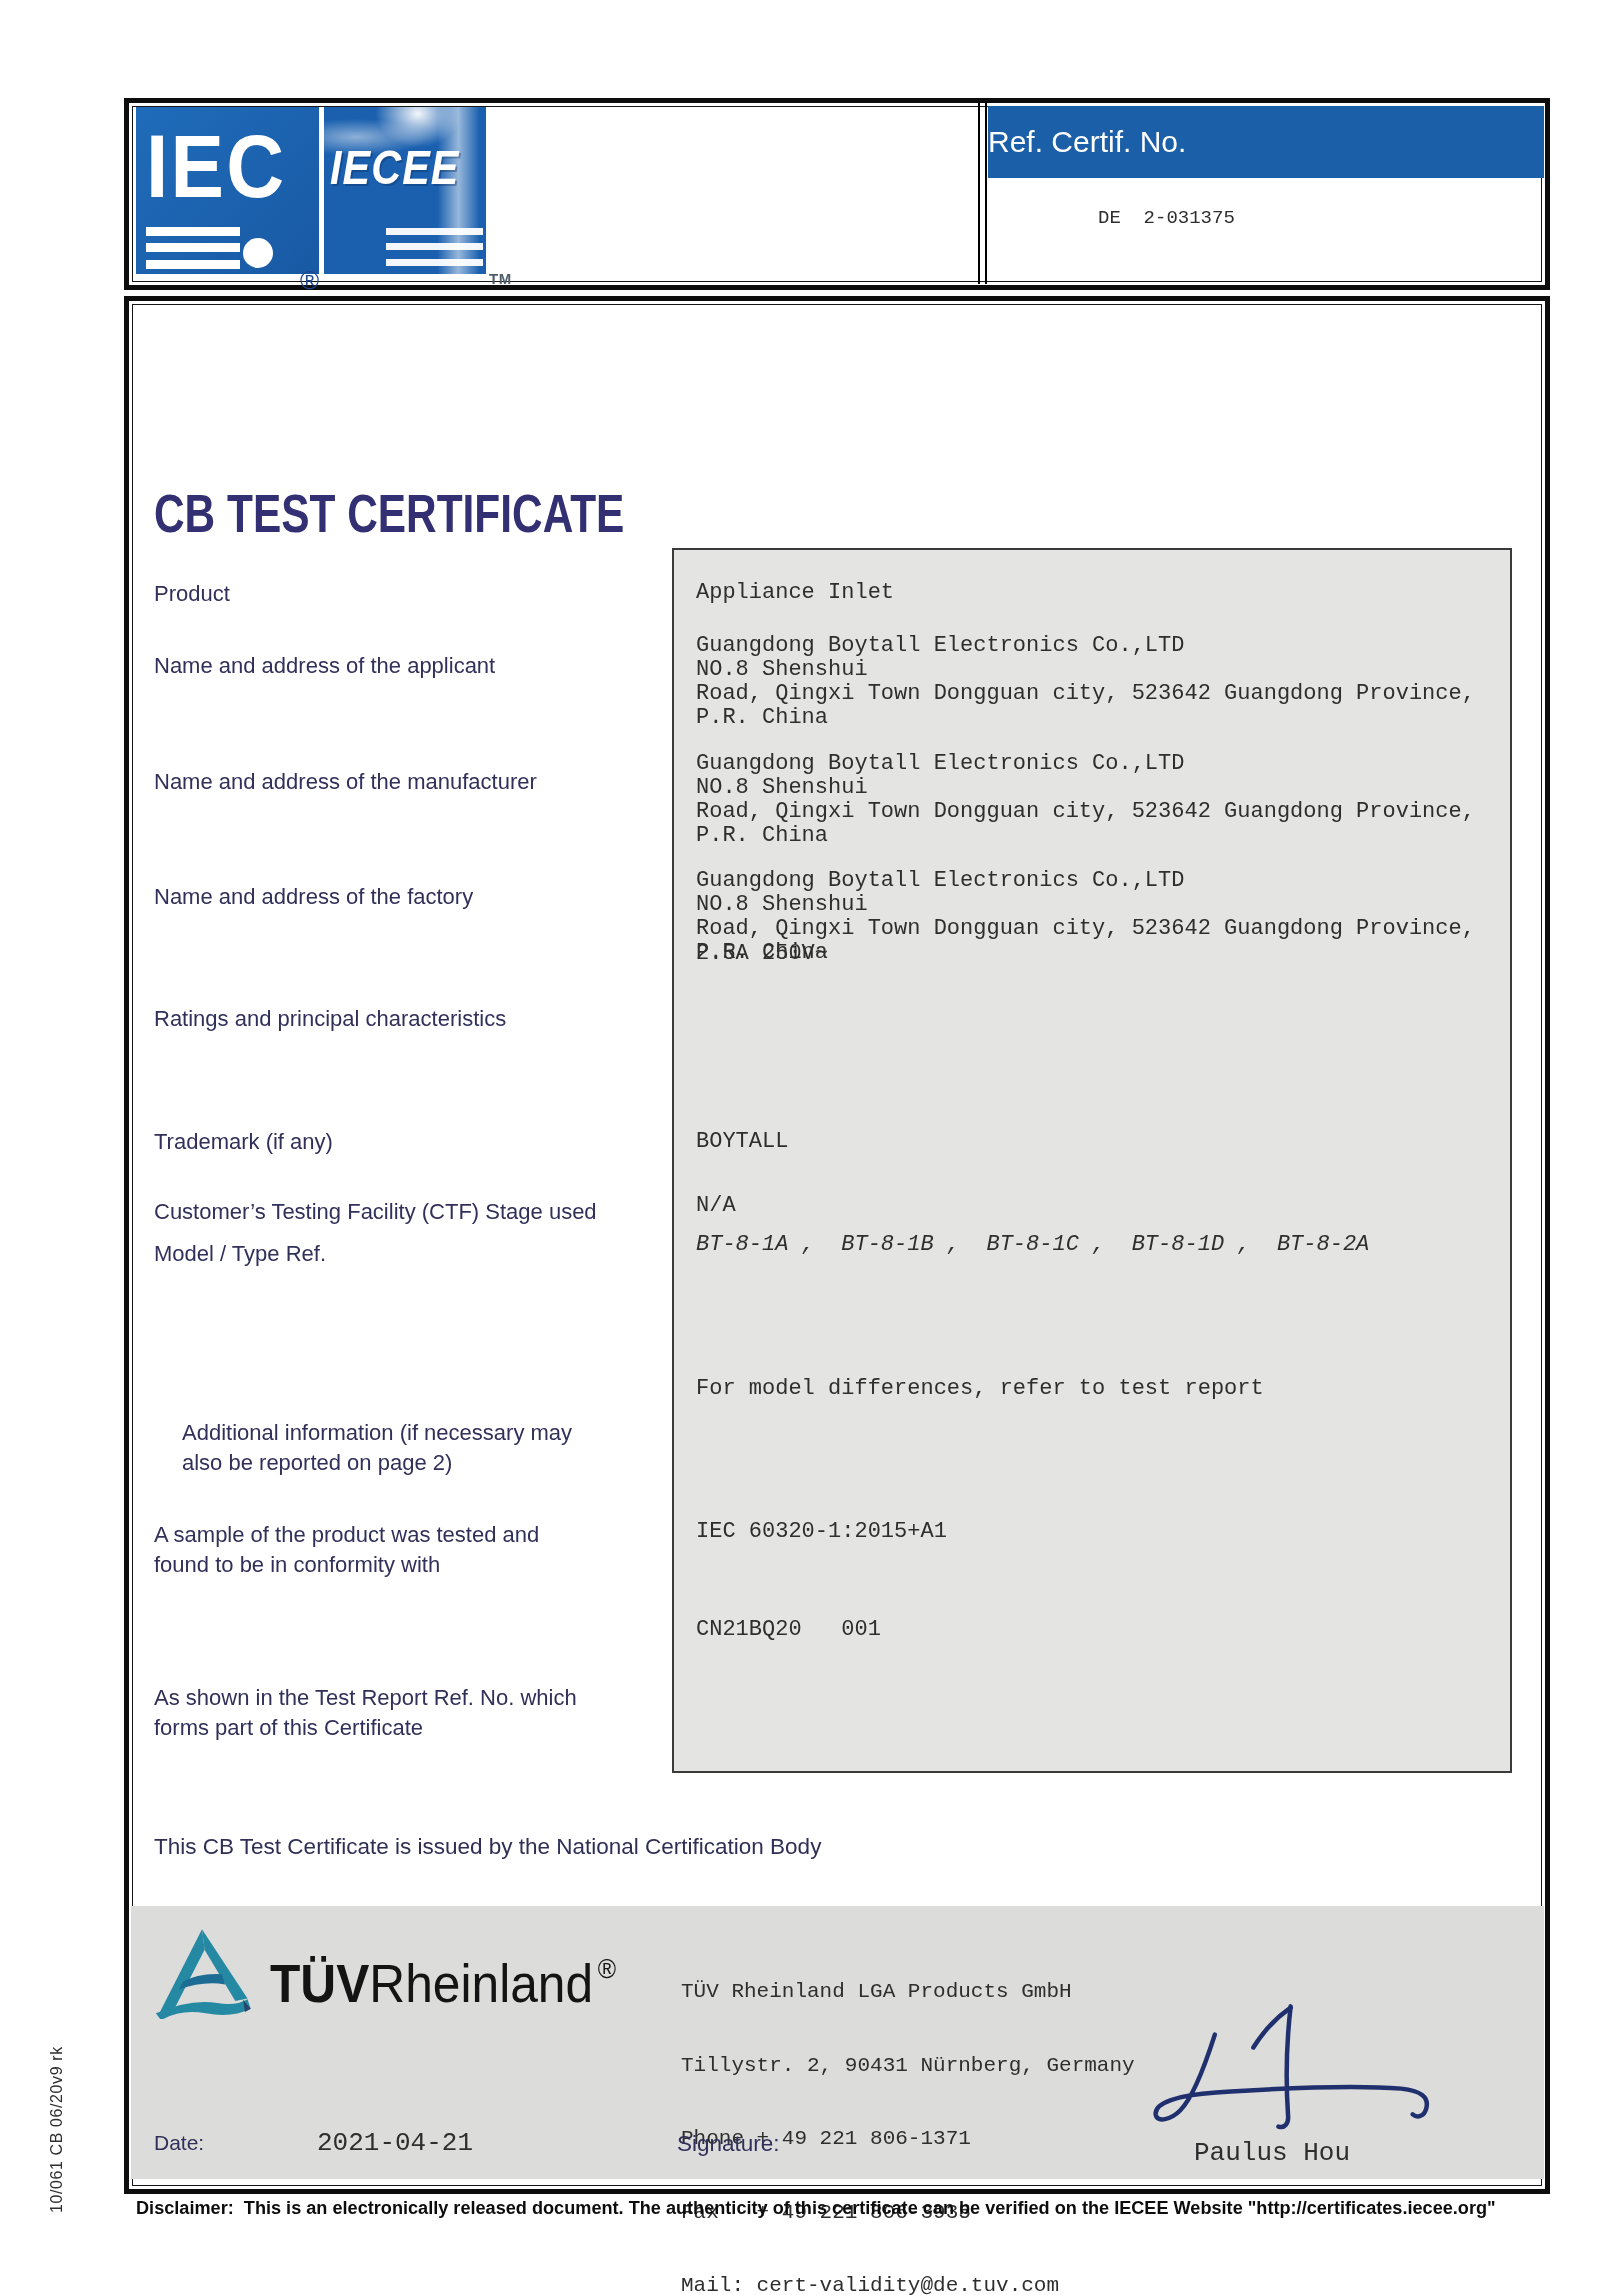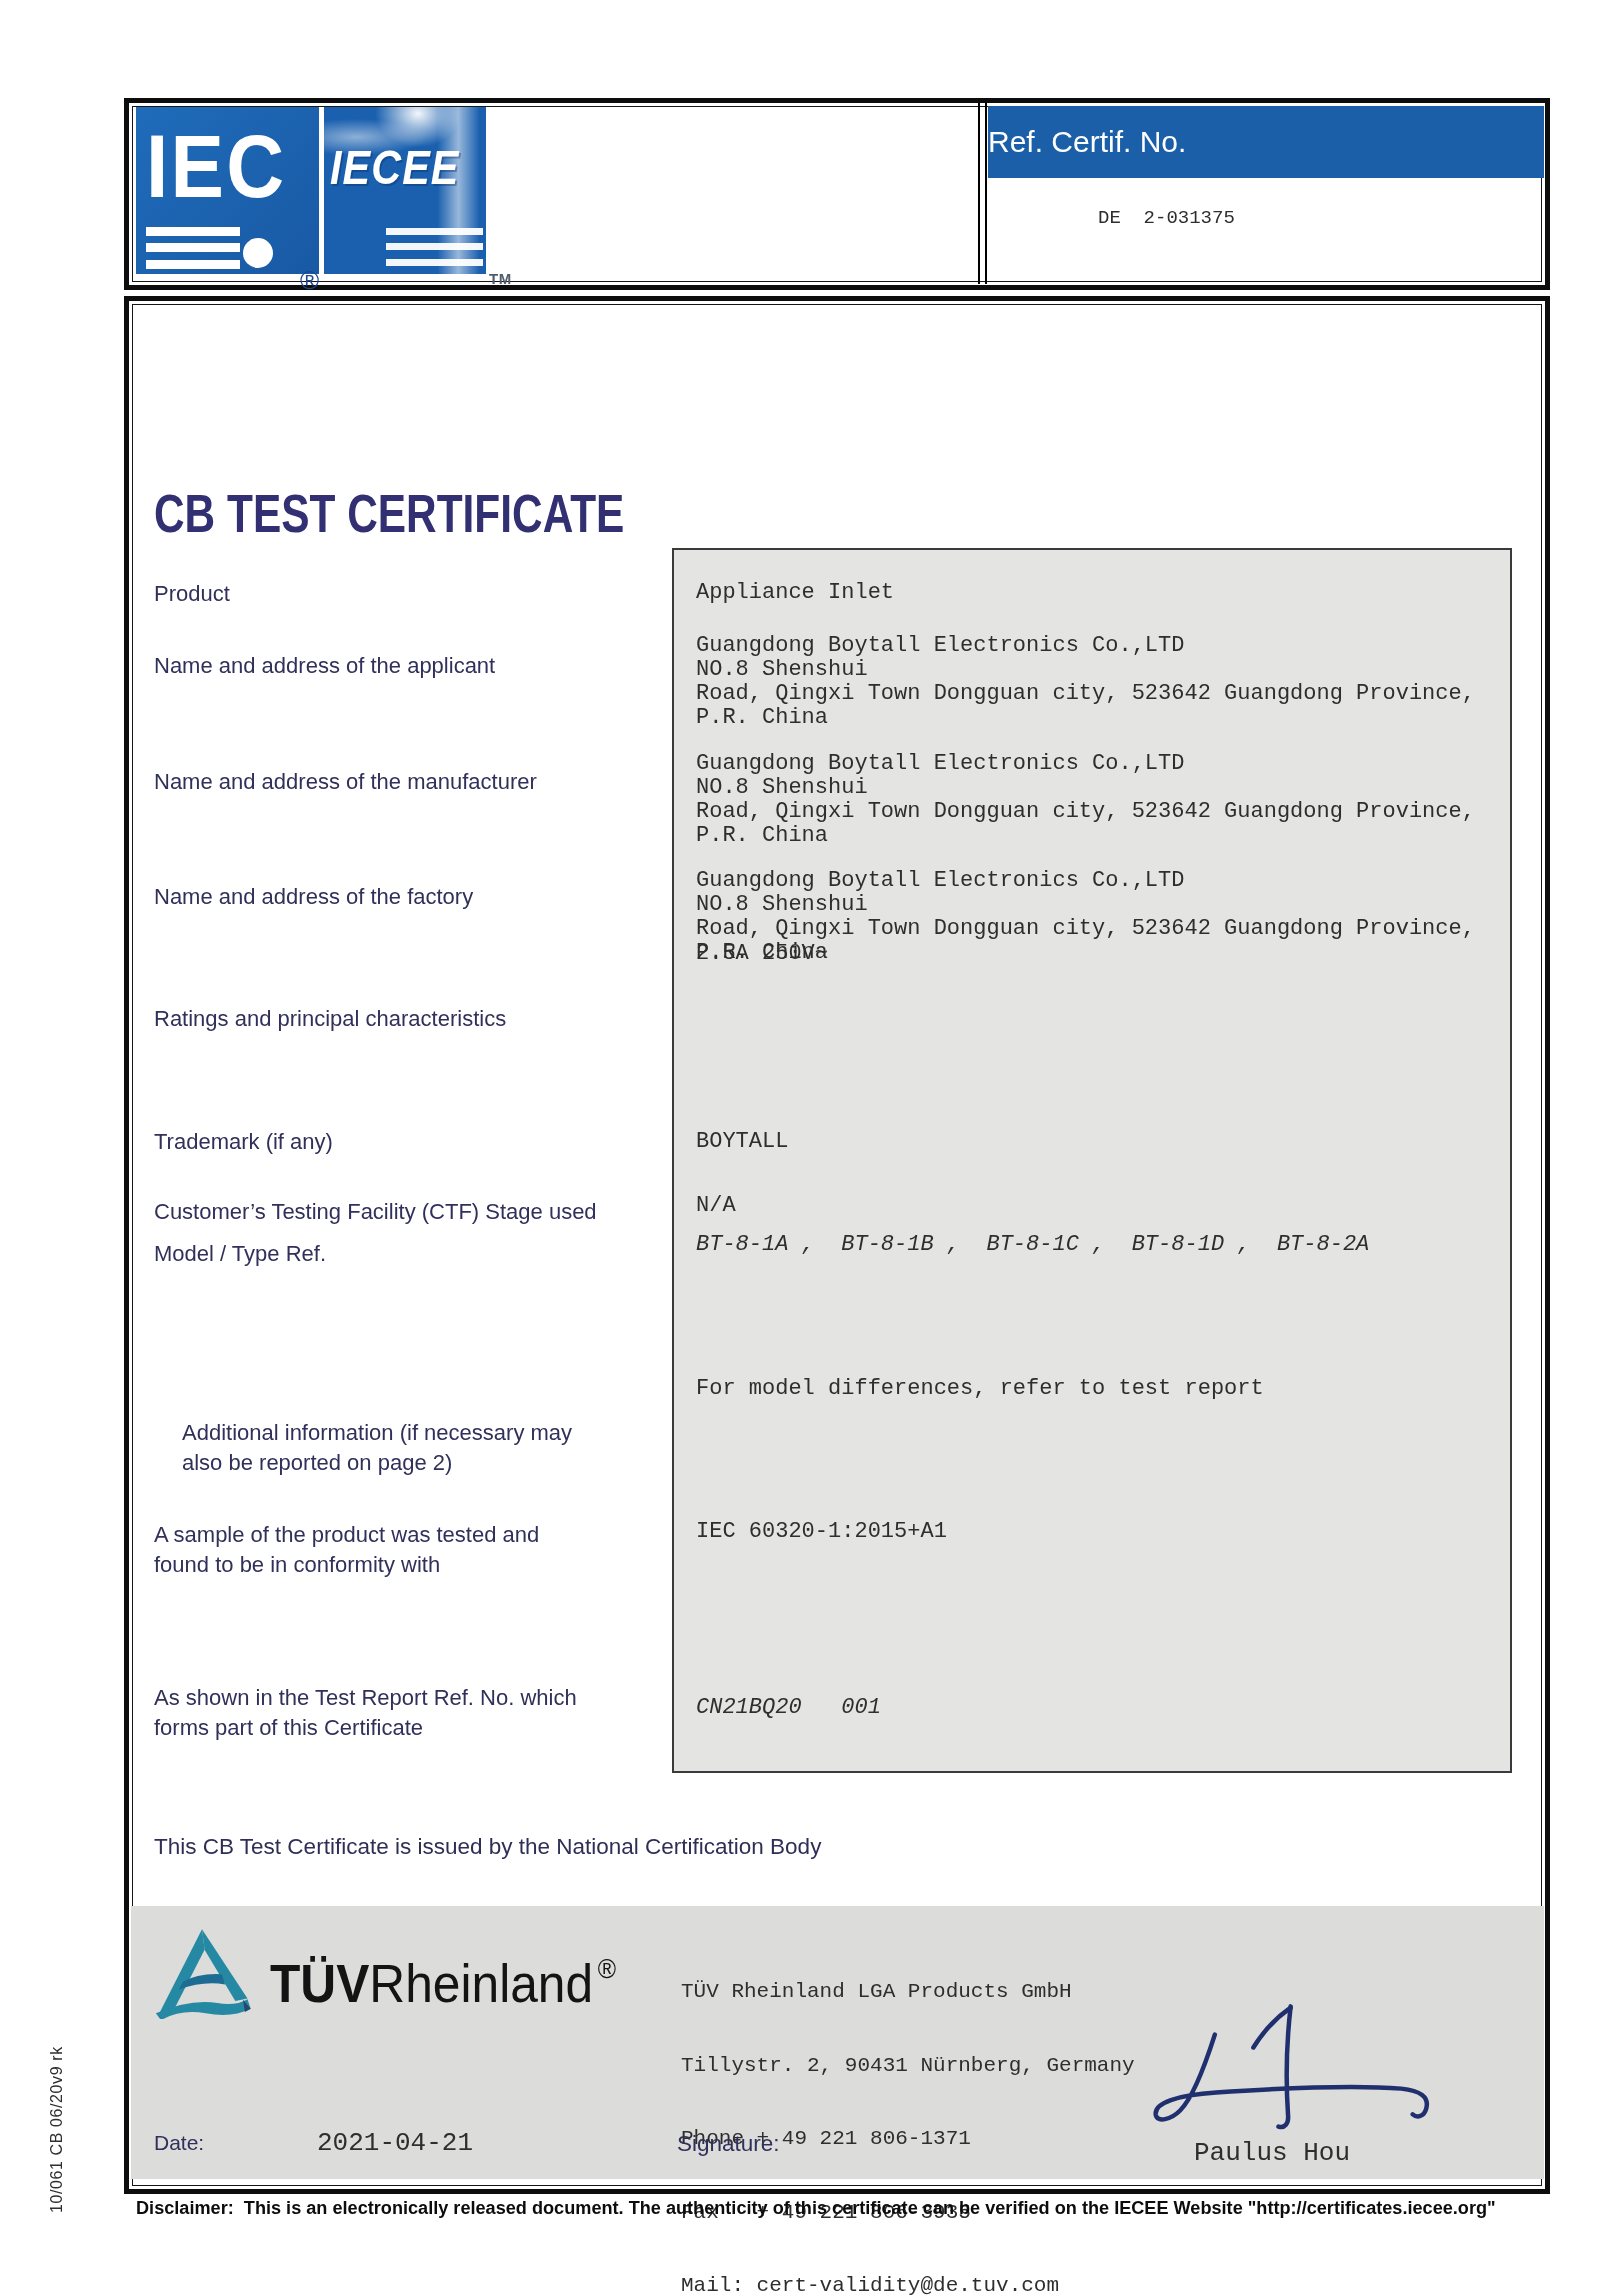--- a/index.html
+++ b/index.html
@@ -140,21 +140,21 @@
   <div class="abs val mono" style="top:869px;">Guangdong Boytall Electronics Co.,LTD
 NO.8 Shenshui
 Road, Qingxi Town Dongguan city, 523642 Guangdong Province,
 P.R. China</div>
   <div class="abs val mono" style="top:942px;">2.5A 250V~</div>
   <div class="abs val mono" style="top:1130px;">BOYTALL</div>
   <div class="abs val mono" style="top:1194px;">N/A</div>
   <div class="abs val mono" style="top:1233px;font-style:italic;">BT-8-1A ,  BT-8-1B ,  BT-8-1C ,  BT-8-1D ,  BT-8-2A</div>
   <div class="abs val mono" style="top:1377px;">For model differences, refer to test report</div>
   <div class="abs val mono" style="top:1520px;">IEC 60320-1:2015+A1</div>
-  <div class="abs val mono" style="top:1696px;font-style:italic;">CN21BQ20   001</div>
+  <div class="abs val mono" style="top:1618px;">CN21BQ20   001</div>
 
   <div class="abs ncb-line">This CB Test Certificate is issued by the National Certification Body</div>
 
   <div class="abs footer-band"></div>
 
   <svg class="abs tuv-logo" width="98" height="91" viewBox="0 0 152 142">
     <path d="M76,2 L10,132 L30,132 L80,34 Z" fill="#2589a3"></path>
     <path d="M76,2 L80,34 L128,114 L147,110 Z" fill="#2589a3"></path>
     <path d="M40,96 Q78,82 112,88 L107,72 Q70,70 46,84 Z" fill="#1d6c94"></path>
     <path d="M4,133 Q58,110 100,117 Q128,122 147,111 L152,126 Q122,141 82,133 Q42,126 12,144 Z" fill="#2589a3"></path>

